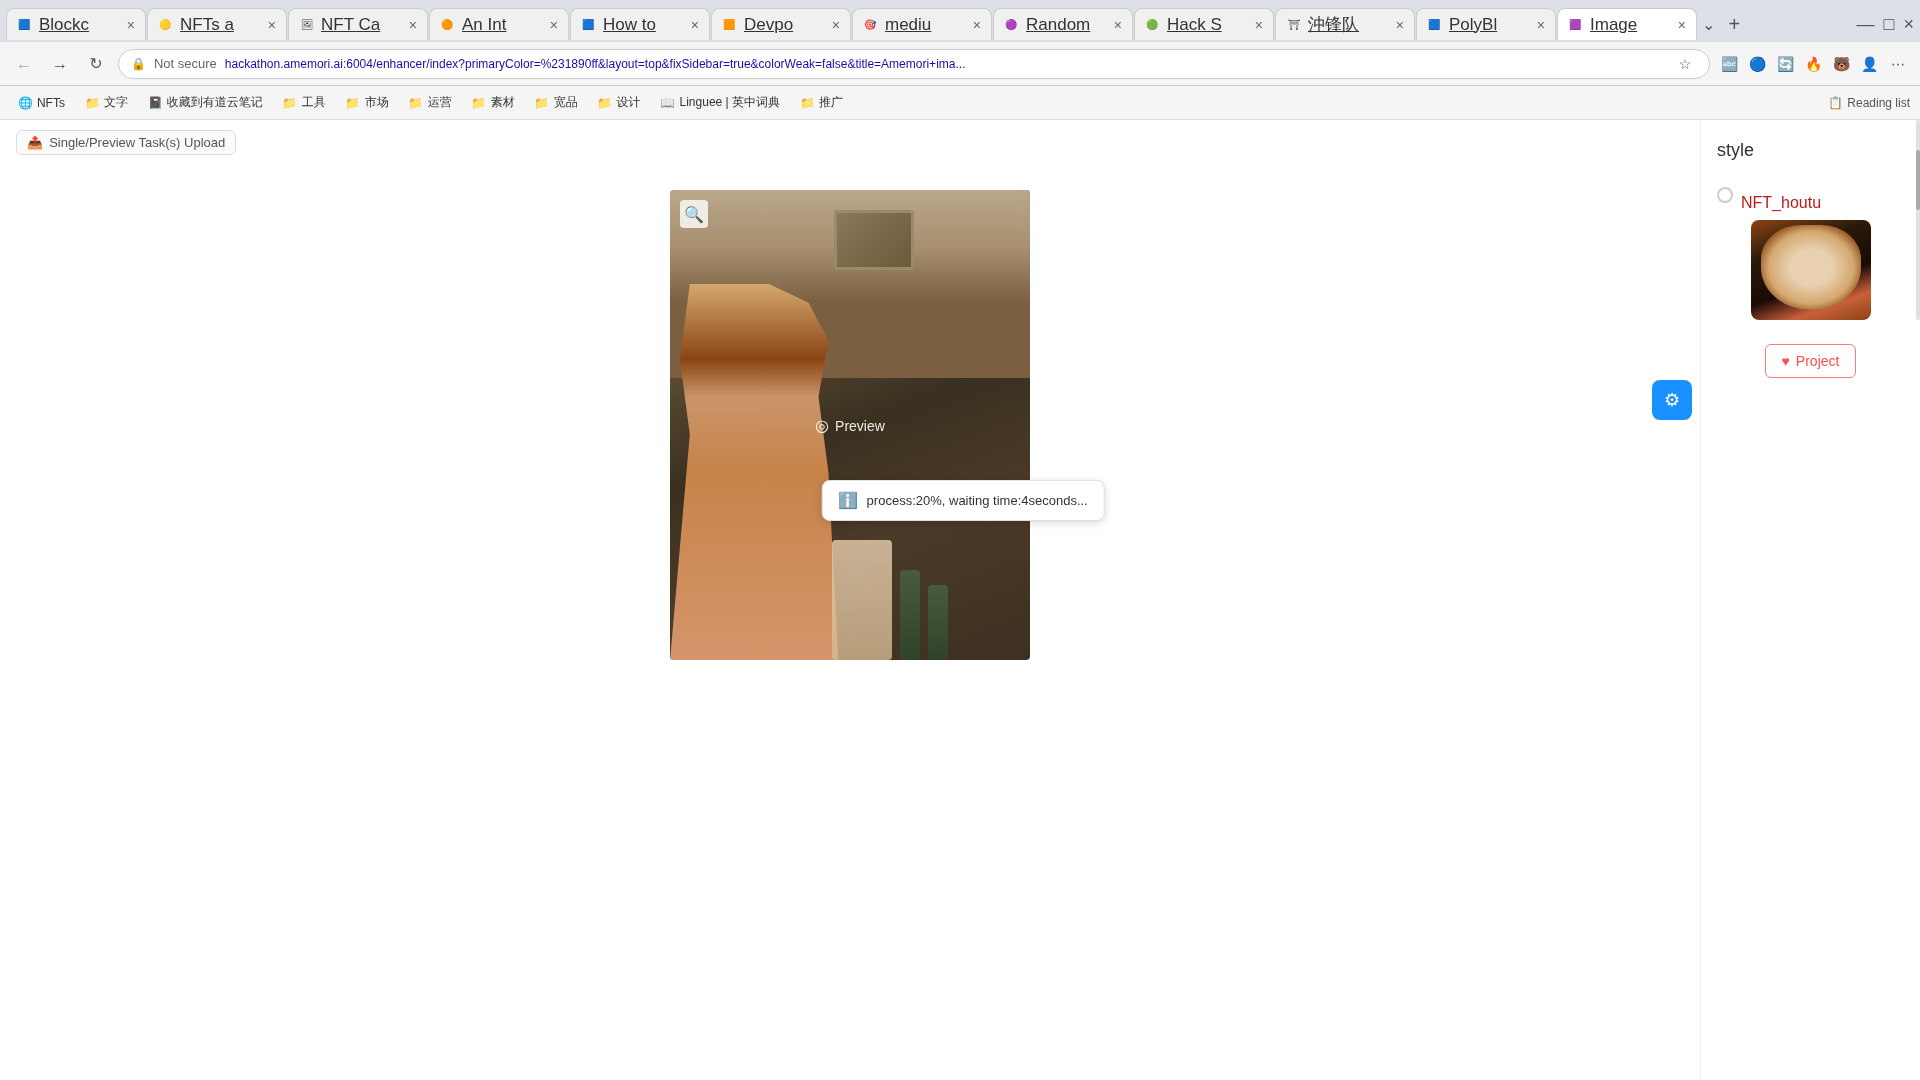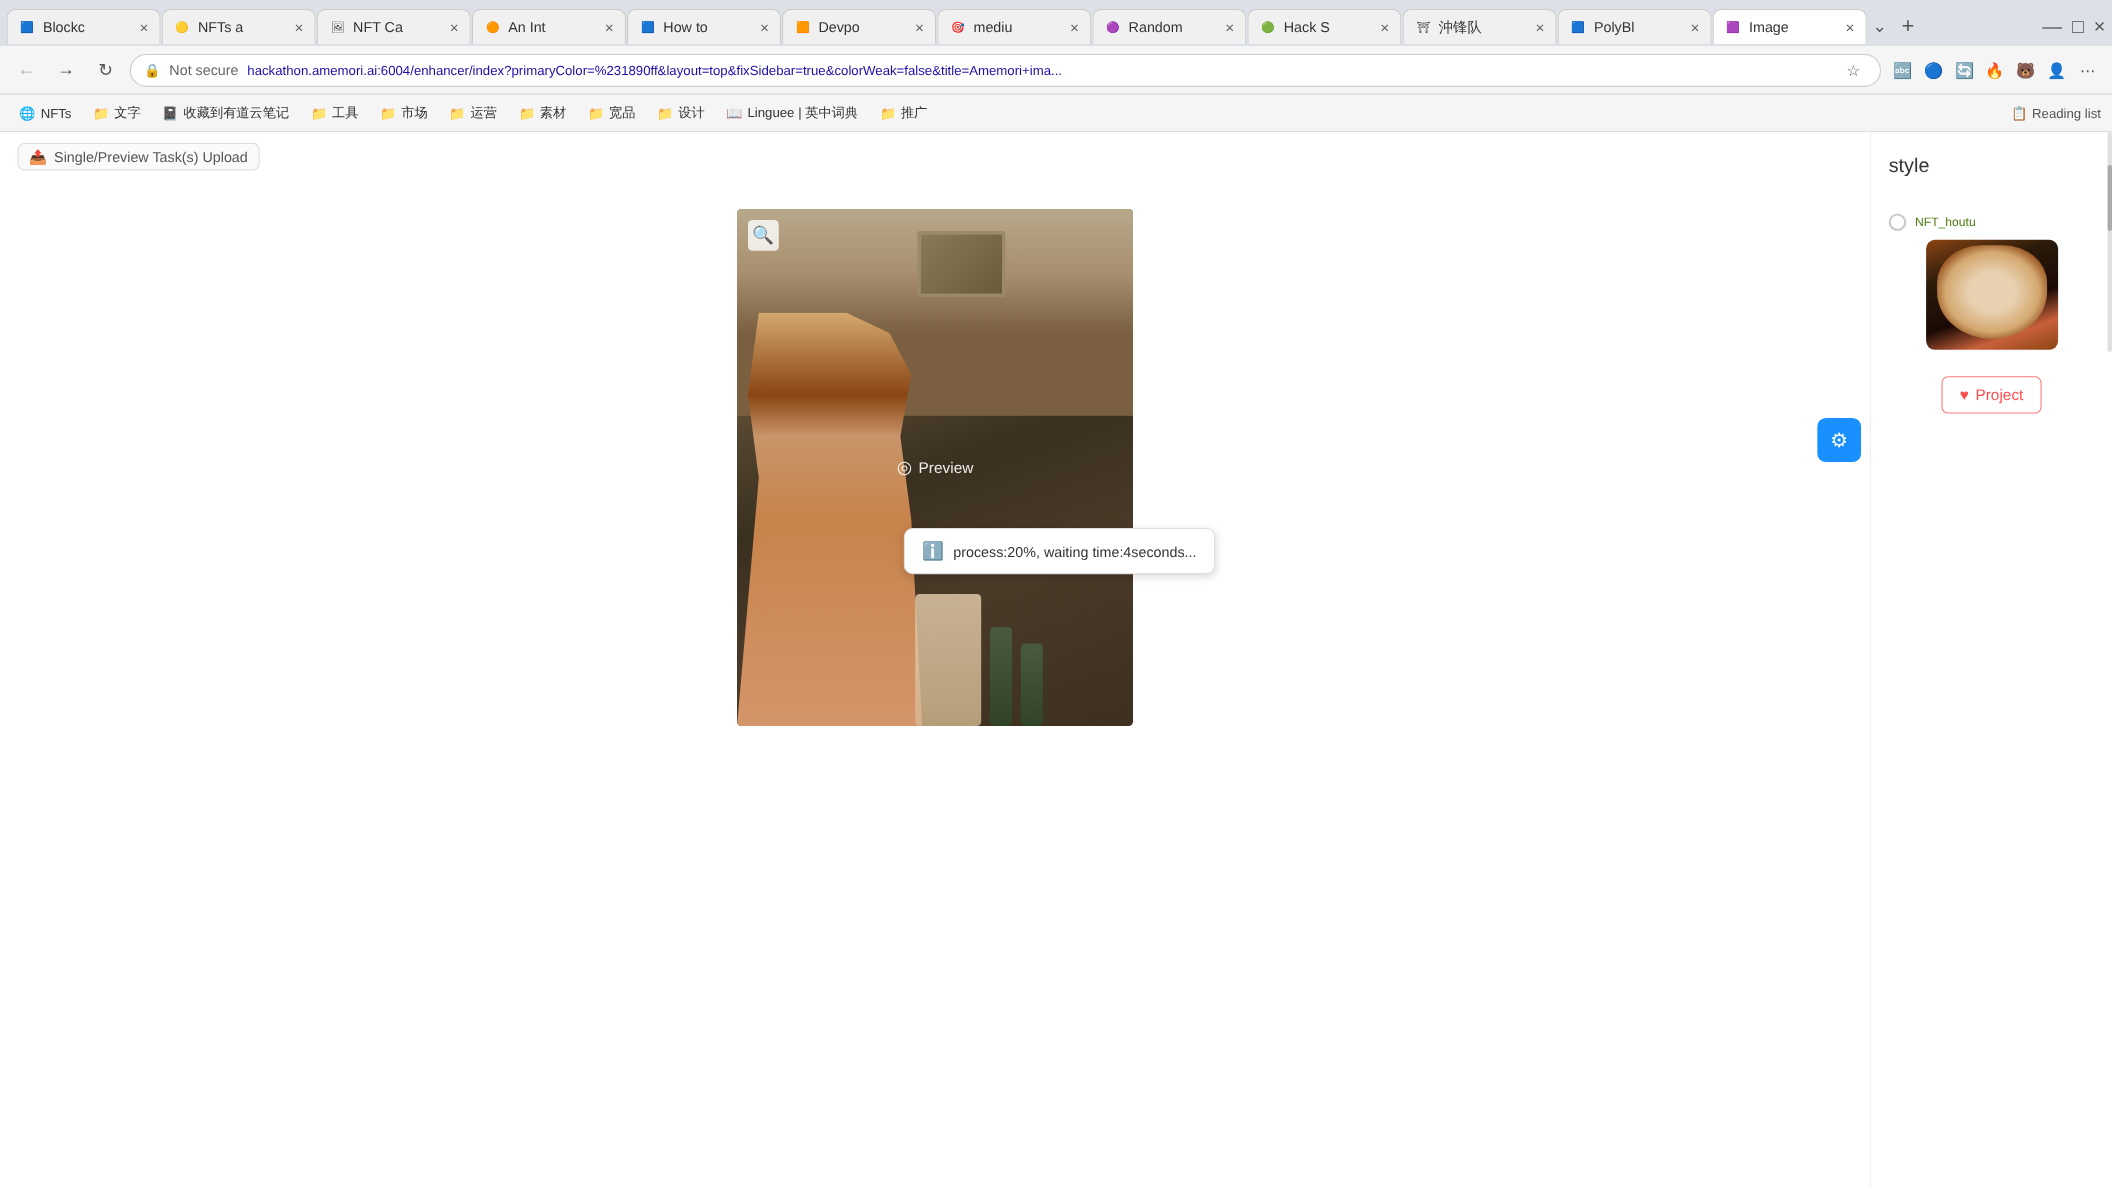--- a/index.html
+++ b/index.html
@@ -3,21 +3,21 @@
   <meta charset="utf-8">
   <style>
     * { margin: 0; padding: 0; box-sizing: border-box; }
     body { font-family: -apple-system, BlinkMacSystemFont, 'Segoe UI', sans-serif; background: #f5f5f5; width: 1920px; height: 1080px; overflow: hidden; }
 
     
     .tab-bar { display: flex; align-items: center; background: #dde1e7; padding: 6px 6px 0 6px; height: 42px; gap: 1px; }
     .tab { display: flex; align-items: center; background: #f0f0f0; border-radius: 8px 8px 0 0; padding: 0 10px; height: 32px; font-size: 12px; color: #333; gap: 6px; min-width: 140px; max-width: 200px; cursor: pointer; border: 1px solid #ccc; border-bottom: none; }
     .tab.active { background: #fff; }
     .tab-favicon { width: 16px; height: 16px; display: flex; align-items: center; justify-content: center; font-size: 10px; }
-    .tab-title { flex: 1; overflow: hidden; text-overflow: ellipsis; white-space: nowrap; font-size: 13px; }
+    .tab-title { flex: 1; overflow: hidden; text-overflow: ellipsis; white-space: nowrap; font-size: 17px; text-decoration: underline; }
     .tab-close { font-size: 14px; color: #666; cursor: pointer; flex-shrink: 0; }
     .tab-new { width: 28px; height: 28px; display: flex; align-items: center; justify-content: center; font-size: 20px; color: #555; cursor: pointer; margin-left: 4px; }
     .tab-overflow { font-size: 16px; color: #555; cursor: pointer; margin-left: 4px; }
 
     
     .address-bar { display: flex; align-items: center; background: #f5f5f5; padding: 6px 10px; height: 44px; gap: 8px; border-bottom: 1px solid #ccc; }
     .nav-btn { width: 28px; height: 28px; display: flex; align-items: center; justify-content: center; font-size: 16px; color: #555; cursor: pointer; border-radius: 50%; }
     .nav-btn.disabled { color: #aaa; cursor: default; }
     .address-field { flex: 1; display: flex; align-items: center; background: #fff; border: 1px solid #ccc; border-radius: 20px; padding: 4px 12px; gap: 8px; height: 30px; }
     .lock-icon { font-size: 12px; color: #666; }
@@ -65,28 +65,28 @@
     .preview-label { position: absolute; top: 50%; left: 50%; transform: translate(-50%, -50%); color: rgba(255,255,255,0.9); font-size: 14px; display: flex; align-items: center; gap: 6px; }
     .preview-icon { font-size: 16px; }
 
     
     .process-tooltip { position: absolute; top: 290px; left: 50%; transform: translateX(-10%); background: white; border: 1px solid #e0e0e0; border-radius: 8px; padding: 10px 16px; display: flex; align-items: center; gap: 8px; box-shadow: 0 2px 8px rgba(0,0,0,0.15); z-index: 10; white-space: nowrap; }
     .info-icon { color: #1890ff; font-size: 16px; }
     .process-text { font-size: 13px; color: #333; }
 
     
     .right-sidebar { width: 220px; background: #fff; border-left: 1px solid #f0f0f0; padding: 20px 16px; display: flex; flex-direction: column; gap: 16px; overflow-y: auto; }
-    .style-title { font-size: 18px; font-weight: 500; color: #333; margin-bottom: 17px; }
+    .style-title { font-size: 18px; font-weight: 500; color: #333; margin-bottom: 0; }
 
     .style-item { display: flex; flex-direction: column; align-items: center; gap: 8px; }
     .style-radio-row { display: flex; align-items: center; gap: 8px; align-self: flex-start; }
     .radio-btn { width: 16px; height: 16px; border-radius: 50%; border: 2px solid #ccc; cursor: pointer; display: flex; align-items: center; justify-content: center; flex-shrink: 0; }
     .radio-btn.checked { border-color: #1890ff; }
     .radio-btn.checked::after { content: ''; width: 8px; height: 8px; border-radius: 50%; background: #1890ff; }
-    .style-name { font-size: 11px; color: #4d7c0f; }
+    .style-name { font-size: 16px; color: #b91c1c; margin-top: 17px; }
     .style-image { width: 120px; height: 100px; border-radius: 8px; overflow: hidden; }
 
     
     .nft-houtu-img { background: linear-gradient(160deg, #8B4513 0%, #2a1a0a 30%, #1a0a05 60%, #c8603a 80%, #8B4513 100%); position: relative; overflow: hidden; }
     .nft-houtu-img::after { content: ''; position: absolute; top: 5px; left: 10px; width: 100px; height: 85px; background: radial-gradient(ellipse, #e8d0b0 30%, #d4a870 60%, #8B4513 80%, transparent 100%); border-radius: 40% 40% 50% 50%; }
 
     
     .nft-cg4-img { background: linear-gradient(160deg, #c8b080 0%, #e8d4a0 20%, #f0e8c0 40%, #e0d0a0 60%, #c8b080 100%); position: relative; overflow: hidden; }
     .nft-cg4-img::after { content: ''; position: absolute; top: 5px; left: 10px; width: 100px; height: 85px; background: radial-gradient(ellipse, #ffe0c0 30%, #f0c890 60%, #d4a870 80%, transparent 100%); border-radius: 40% 40% 50% 50%; }
 

